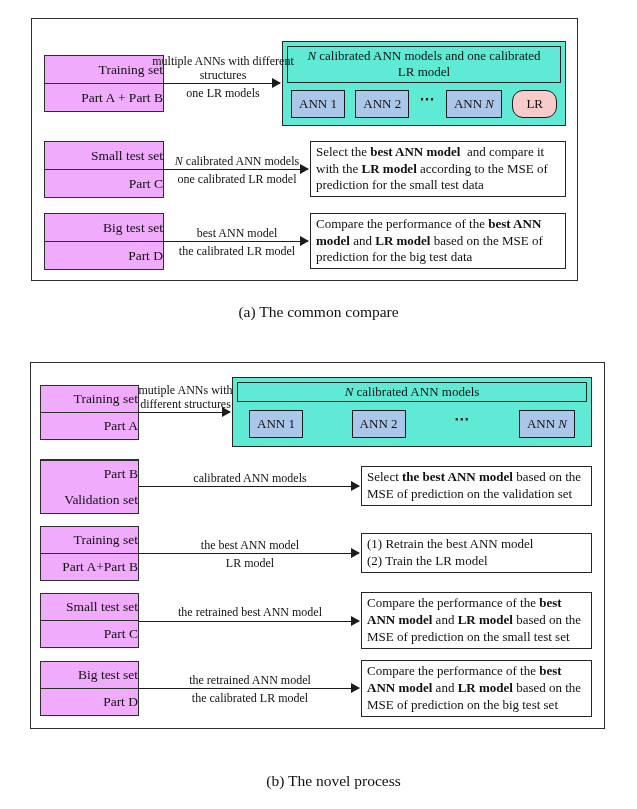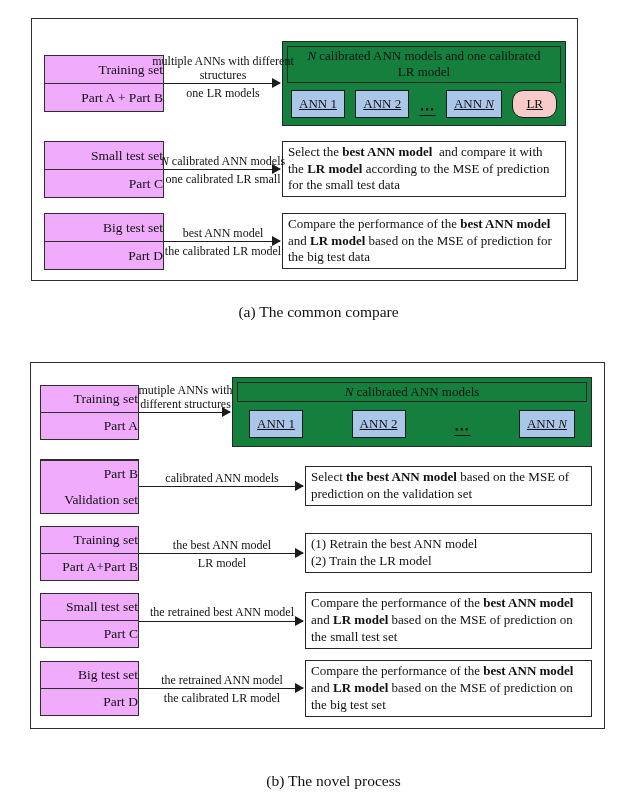--- a/index.html
+++ b/index.html
@@ -31,29 +31,29 @@
   .ahead{position:absolute;right:-1px;top:-5.8px;width:0;height:0;
          border-left:9px solid var(--line,#1c1c1c);
          border-top:5px solid transparent;border-bottom:5px solid transparent;}
   .albl{position:absolute;left:-12px;right:-12px;text-align:center;
         font-size:12px;line-height:1.18;}
   .albl.above{bottom:calc(50% + 1px);}
   .albl.below{top:calc(50% + 3px);}
 
   .rbox{flex:none;box-sizing:border-box;border:1.4px solid #262626;
         font-size:13px;line-height:1.3;padding:2px 5px;white-space:pre-wrap;background:#fff;}
-  #panel-a .rbox{width:284px;}
-  #panel-b .rbox{width:287px;}
-
-  .mcontainer{flex:none;box-sizing:border-box;border:1.4px solid #262626;padding:4px;background:#15803d;}
+  #panel-a .rbox{width:256px;}
+  #panel-b .rbox{width:231px;}
+
+  .mcontainer{flex:none;box-sizing:border-box;border:1.4px solid #262626;padding:4px;background:#5eead4;}
   #panel-a .mcontainer{width:284px;}
   #panel-b .mcontainer{width:360px;}
   .chead{border:1.3px solid #262626;text-align:center;font-size:13px;line-height:1.25;padding:1px 18px;}
   #panel-b .chead{padding:1px 4px;}
-  .chips{display:flex;align-items:flex-end;justify-content:space-between;padding:7px 4px 3px;text-decoration:underline;}
+  .chips{display:flex;align-items:flex-start;justify-content:space-between;padding:7px 4px 3px;}
   #panel-b .chips{padding:8px 12px 4px;}
   .chip{border:1.5px solid #1b1b1b;background:var(--ann,#aac7e9);
         font-size:13px;padding:5px 7px;text-align:center;white-space:nowrap;}
   .chip.lr{background:var(--lr,#f7cbca);padding:5px 13px;border-radius:11px;}
   .dots{font-size:15px;font-weight:bold;letter-spacing:1px;}
 
   .caption{position:absolute;left:0;width:637px;text-align:center;font-size:15.5px;}
   #caption-a{top:303px;}
   #caption-b{top:772px;padding-left:15px;}
 </style>
@@ -89,21 +89,21 @@
   <div class="row">
     <div class="stack">
       <div class="cell">Small test set</div>
       <div class="cell cell2">Part C</div>
     </div>
     <div class="azone">
       <div class="albl above"><span style="font-style: italic;">N</span><span> calibrated ANN models</span></div>
       <div class="aline">
         <div class="ahead"></div>
       </div>
-      <div class="albl below">one calibrated LR small</div>
+      <div class="albl below">one calibrated LR model</div>
     </div>
     <div class="rbox"><span>Select the </span><span style="font-weight: bold;">best ANN model</span><span>  and compare it with the </span><span style="font-weight: bold;">LR model</span><span> according to the MSE of prediction for the small test data</span></div>
   </div>
 
   <div class="row">
     <div class="stack">
       <div class="cell">Big test set</div>
       <div class="cell cell2">Part D</div>
     </div>
     <div class="azone">

